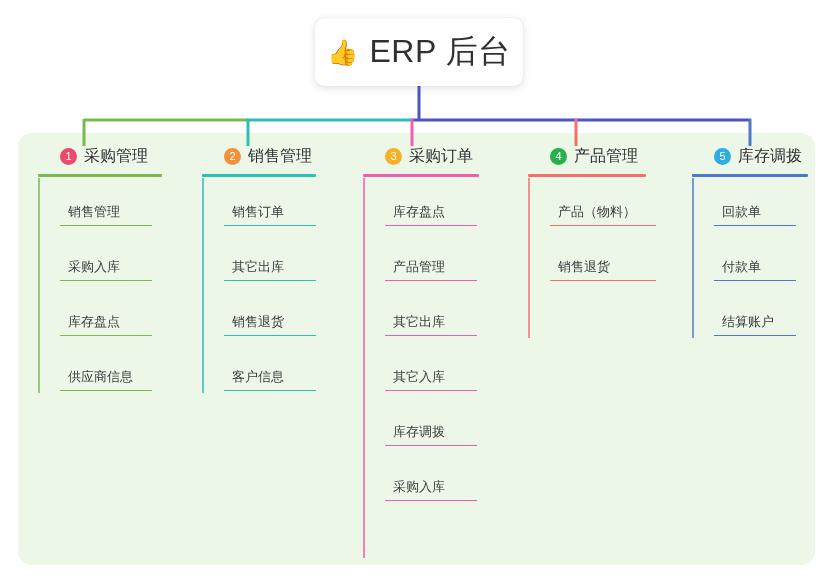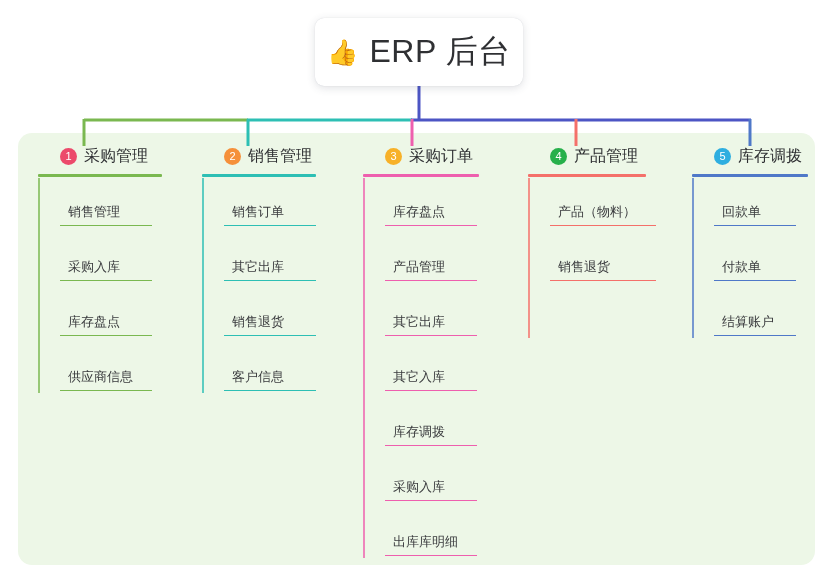--- a/index.html
+++ b/index.html
@@ -232,24 +232,20 @@
             <div class="leaf-rule" style="background: rgb(238, 95, 174); width: 92px;"></div>
           </div>
           <div class="leaf">
             <span class="leaf-label">库存调拨</span>
             <div class="leaf-rule" style="background: rgb(238, 95, 174); width: 92px;"></div>
           </div>
           <div class="leaf">
             <span class="leaf-label">采购入库</span>
             <div class="leaf-rule" style="background: rgb(238, 95, 174); width: 92px;"></div>
           </div>
-          <div class="leaf">
-            <span class="leaf-label">出库库明细</span>
-            <div class="leaf-rule" style="background: rgb(238, 95, 174); width: 92px;"></div>
-          </div>
         </div>
       </div>
       <div class="column" style="left: 528px;">
         <div class="col-header">
           <span class="badge" style="background: rgb(39, 176, 75);">4</span>
           <span class="col-title">产品管理</span>
         </div>
         <div class="col-rule" style="background: rgb(244, 112, 106); width: 118px;"></div>
         <div class="leaf-list">
           <div class="leaf">

